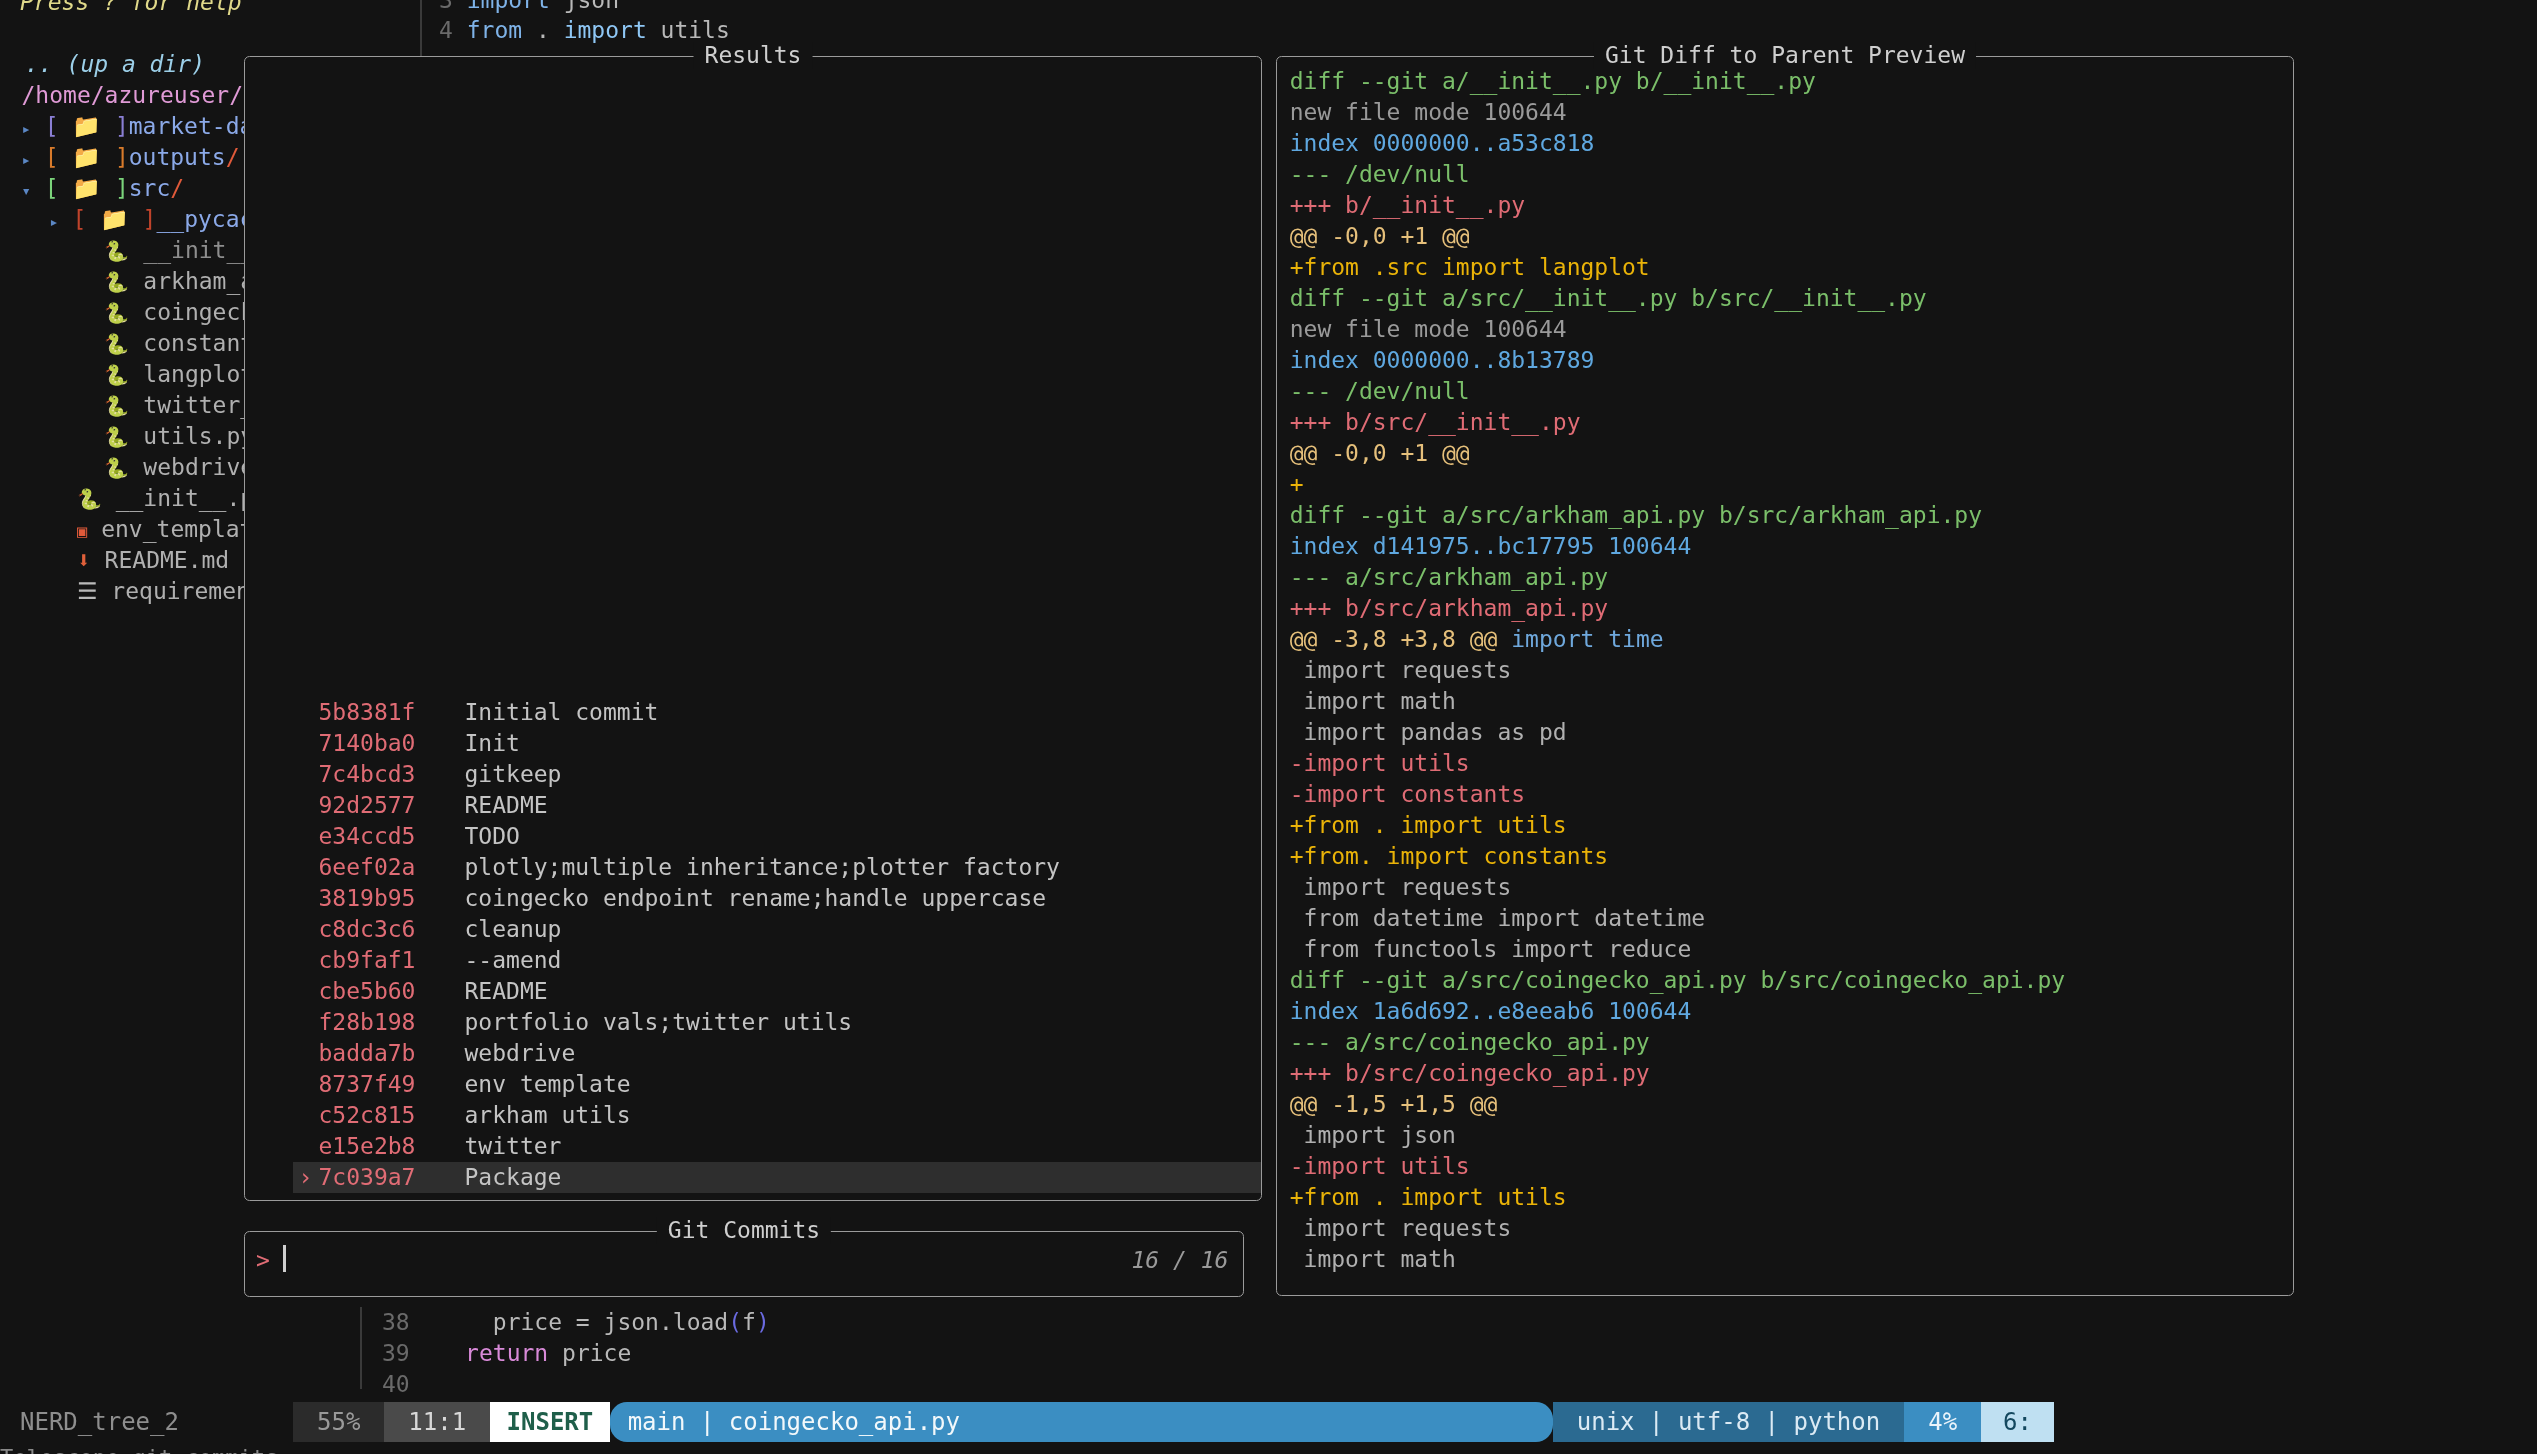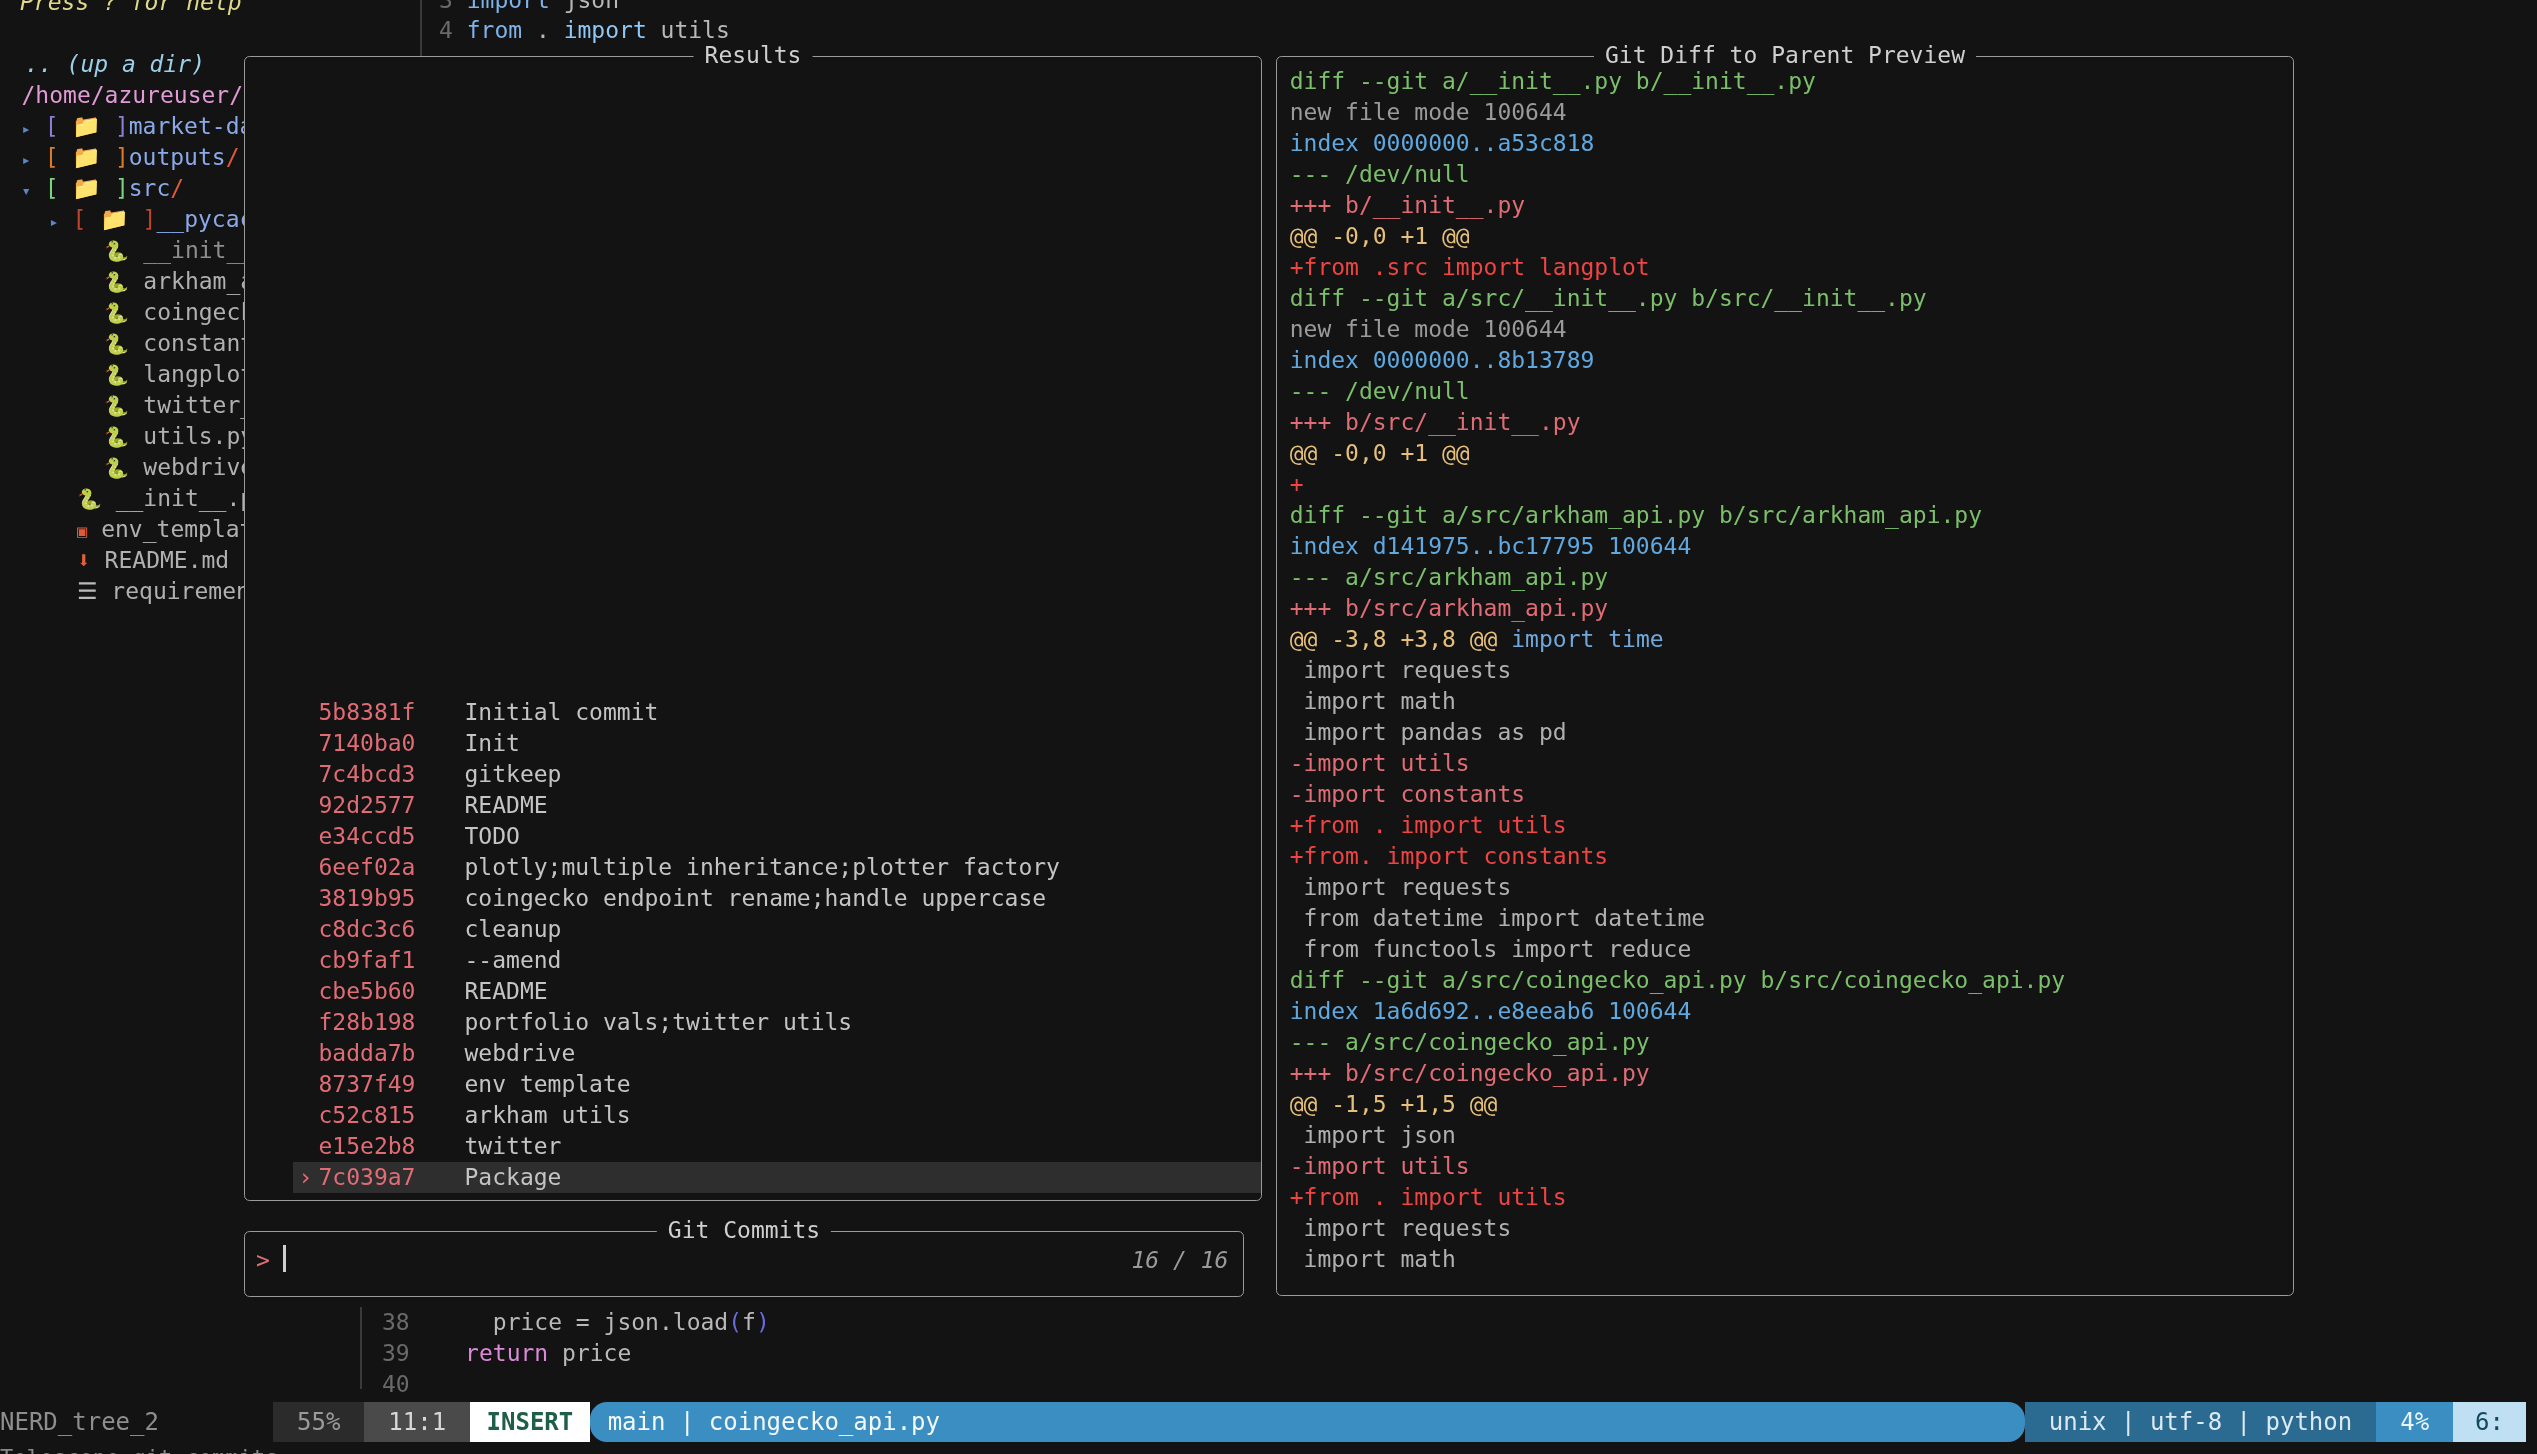--- a/index.html
+++ b/index.html
@@ -59,38 +59,38 @@
   #prompt{left:244px;top:1231px;width:1000px;height:66px;}
   #prompt .float-title{left:50%;transform:translateX(-50%);}
   #prompt-caret{position:absolute;left:11px;top:12.7px;color:#e06c75;}
   #prompt-cursor{position:absolute;left:38px;top:12.7px;width:2.7px;height:27px;background:#cfcfcf;}
   #prompt-count{position:absolute;right:14.6px;top:12.7px;color:#9a9a9a;font-style:italic;}
 
   #gitdiff{left:1276px;top:56px;width:1018px;height:1240px;}
   #gitdiff .float-title{left:50%;transform:translateX(-50%);}
   #diff-body{position:absolute;left:12.7px;top:9px;right:9px;}
   .dl{height:31px;white-space:pre;font-size:23px;line-height:31px;}
-  .d-add{color:#ef4444;}
+  .d-add{color:#eab308;}
   .d-del{color:#e06c75;}
   .d-hdr{color:#7bbf6a;}
   .d-meta{color:#9a9a9a;}
   .d-index{color:#5fa8e0;}
   .d-hunk{color:#e6c07b;}
   .d-ctx{color:#b0b0b0;}
   .d-hunk-ctx{color:#6fa8dc;}
 
   
   #bottom-peek{position:absolute;left:0;top:1307px;width:100%;height:82px;}
   #bottom-peek .vl{position:absolute;left:360px;top:0;width:1.8px;height:82px;background:#3a3a3a;}
   .bp-row{position:absolute;left:382px;white-space:pre;}
   .code-pink{color:#d98ad9;}
   .code-blue{color:#6a6ae0;}
 
   
-  #statusline{position:absolute;left:0;top:1402px;width:2526px;height:40px;display:flex;align-items:center;font-size:24px;}
+  #statusline{position:absolute;left:0;top:1402px;width:2034px;height:40px;display:flex;align-items:center;font-size:24px;padding-left:20px;}
   .sl-seg{height:40px;display:flex;align-items:center;white-space:pre;box-sizing:border-box;}
   .sl-nerd{background:#131313;color:#8e8e8e;padding:0 25.5px 0 0;min-width:273px;}
   .sl-pct{background:#2b2b2b;color:#9a9a9a;padding:0 24px;}
   .sl-pos{background:#4a4a4a;color:#d8d8d8;padding:0 24px;}
   .sl-insert{background:#ffffff;color:#1f5f4a;font-weight:bold;padding:0 16.4px;}
   .sl-branch{background:#3b8ec2;color:#f2f8fb;padding:0 18px;flex:1;border-radius:17px;}
   .sl-filetype{background:#2b6a91;color:#dbeaf4;padding:0 24px;}
   .sl-pct2{background:#3b8ec2;color:#eaf4fb;padding:0 24px;}
   .sl-pos2{background:#bfe0f2;color:#14485f;padding:0 22px;}
 

